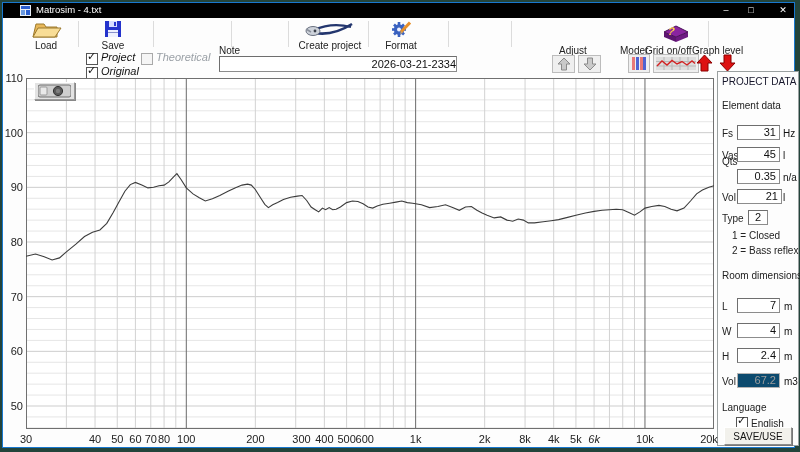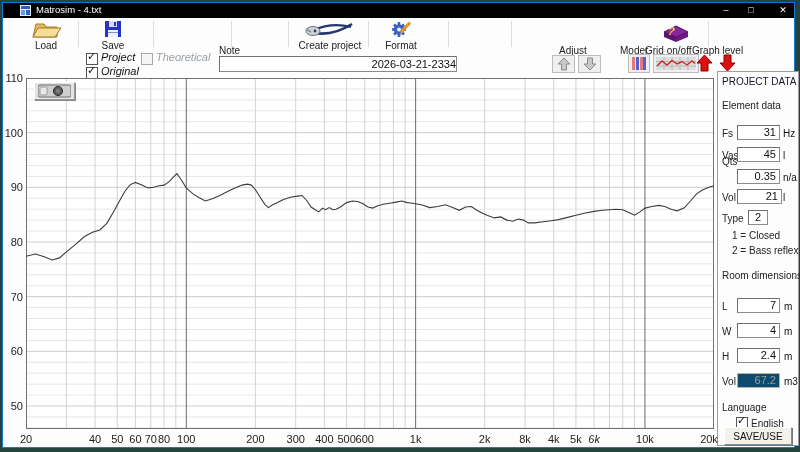--- a/index.html
+++ b/index.html
@@ -266,30 +266,30 @@
   <div id="y-axis">
       <div class="ytick" style="left: 0px; top: 69px;">110</div>
       <div class="ytick" style="left: 0px; top: 123.667px;">100</div>
       <div class="ytick" style="left: 0px; top: 178.334px;">90</div>
       <div class="ytick" style="left: 0px; top: 233.001px;">80</div>
       <div class="ytick" style="left: 0px; top: 287.668px;">70</div>
       <div class="ytick" style="left: 0px; top: 342.335px;">60</div>
       <div class="ytick" style="left: 0px; top: 397.002px;">50</div>
     </div>
   <div id="x-axis">
-      <div class="xtick" style="left: 8px; top: 430px;">20</div>
+      <div class="xtick" style="left: 8px; top: 430px;">30</div>
       <div class="xtick" style="left: 48.3836px; top: 430px; margin-top: 20px;">30</div>
       <div class="xtick" style="left: 77.0362px; top: 430px;">40</div>
       <div class="xtick" style="left: 99.2609px; top: 430px;">50</div>
       <div class="xtick" style="left: 117.42px; top: 430px;">60</div>
       <div class="xtick" style="left: 132.773px; top: 430px;">70</div>
       <div class="xtick" style="left: 146.072px; top: 430px;">80</div>
       <div class="xtick" style="left: 168.297px; top: 430px;">100</div>
       <div class="xtick" style="left: 237.333px; top: 430px;">200</div>
-      <div class="xtick" style="left: 277.717px; top: 430px;">300</div>
+      <div class="xtick" style="left: 277.717px; top: 430px; text-align: right;">300</div>
       <div class="xtick" style="left: 306.37px; top: 430px;">400</div>
       <div class="xtick" style="left: 328.594px; top: 430px;">500</div>
       <div class="xtick" style="left: 346.753px; top: 430px;">600</div>
       <div class="xtick" style="left: 397.63px; top: 430px;">1k</div>
       <div class="xtick" style="left: 466.667px; top: 430px;">2k</div>
       <div class="xtick" style="left: 507.05px; top: 430px;">8k</div>
       <div class="xtick" style="left: 535.703px; top: 430px;">4k</div>
       <div class="xtick" style="left: 557.928px; top: 430px;">5k</div>
       <div class="xtick" style="left: 576.086px; top: 430px; font-style: italic;">6k</div>
       <div class="xtick" style="left: 626.964px; top: 430px;">10k</div>

